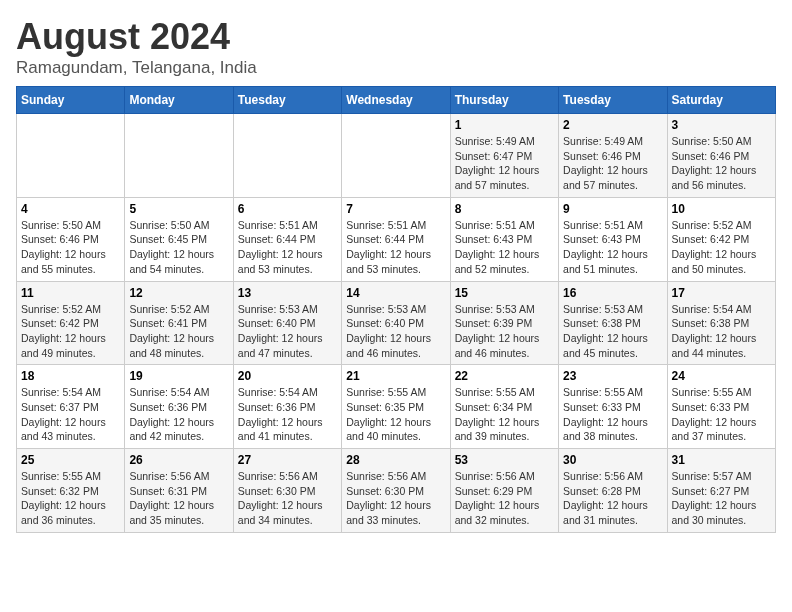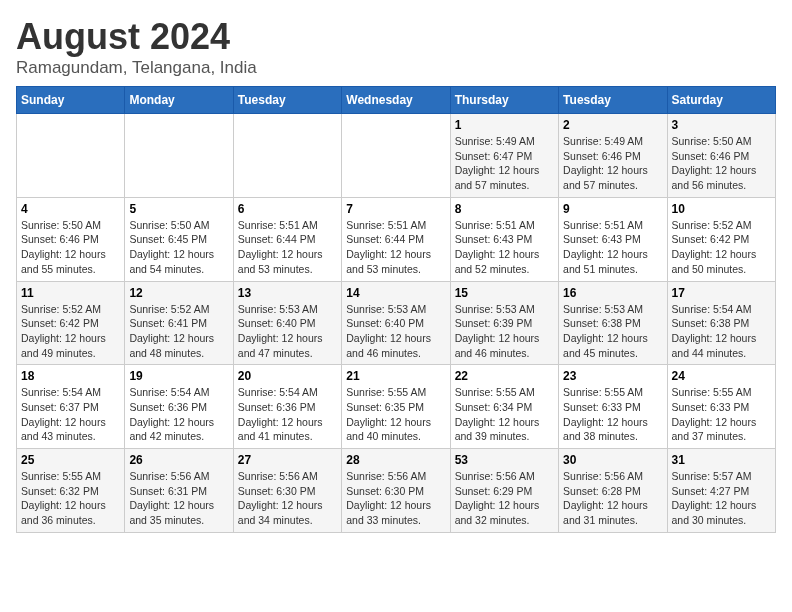--- a/index.html
+++ b/index.html
@@ -336,19 +336,19 @@
         <td>
           <div class="day-num">30</div>
           <div class="day-info" style="white-space: pre-line;">Sunrise: 5:56 AM
 Sunset: 6:28 PM
 Daylight: 12 hours
 and 31 minutes.</div>
         </td>
         <td>
           <div class="day-num">31</div>
           <div class="day-info" style="white-space: pre-line;">Sunrise: 5:57 AM
-Sunset: 4:27 PM
+Sunset: 6:27 PM
 Daylight: 12 hours
 and 30 minutes.</div>
         </td>
       </tr>
     </tbody>
 </table>
 
 </body></html>

